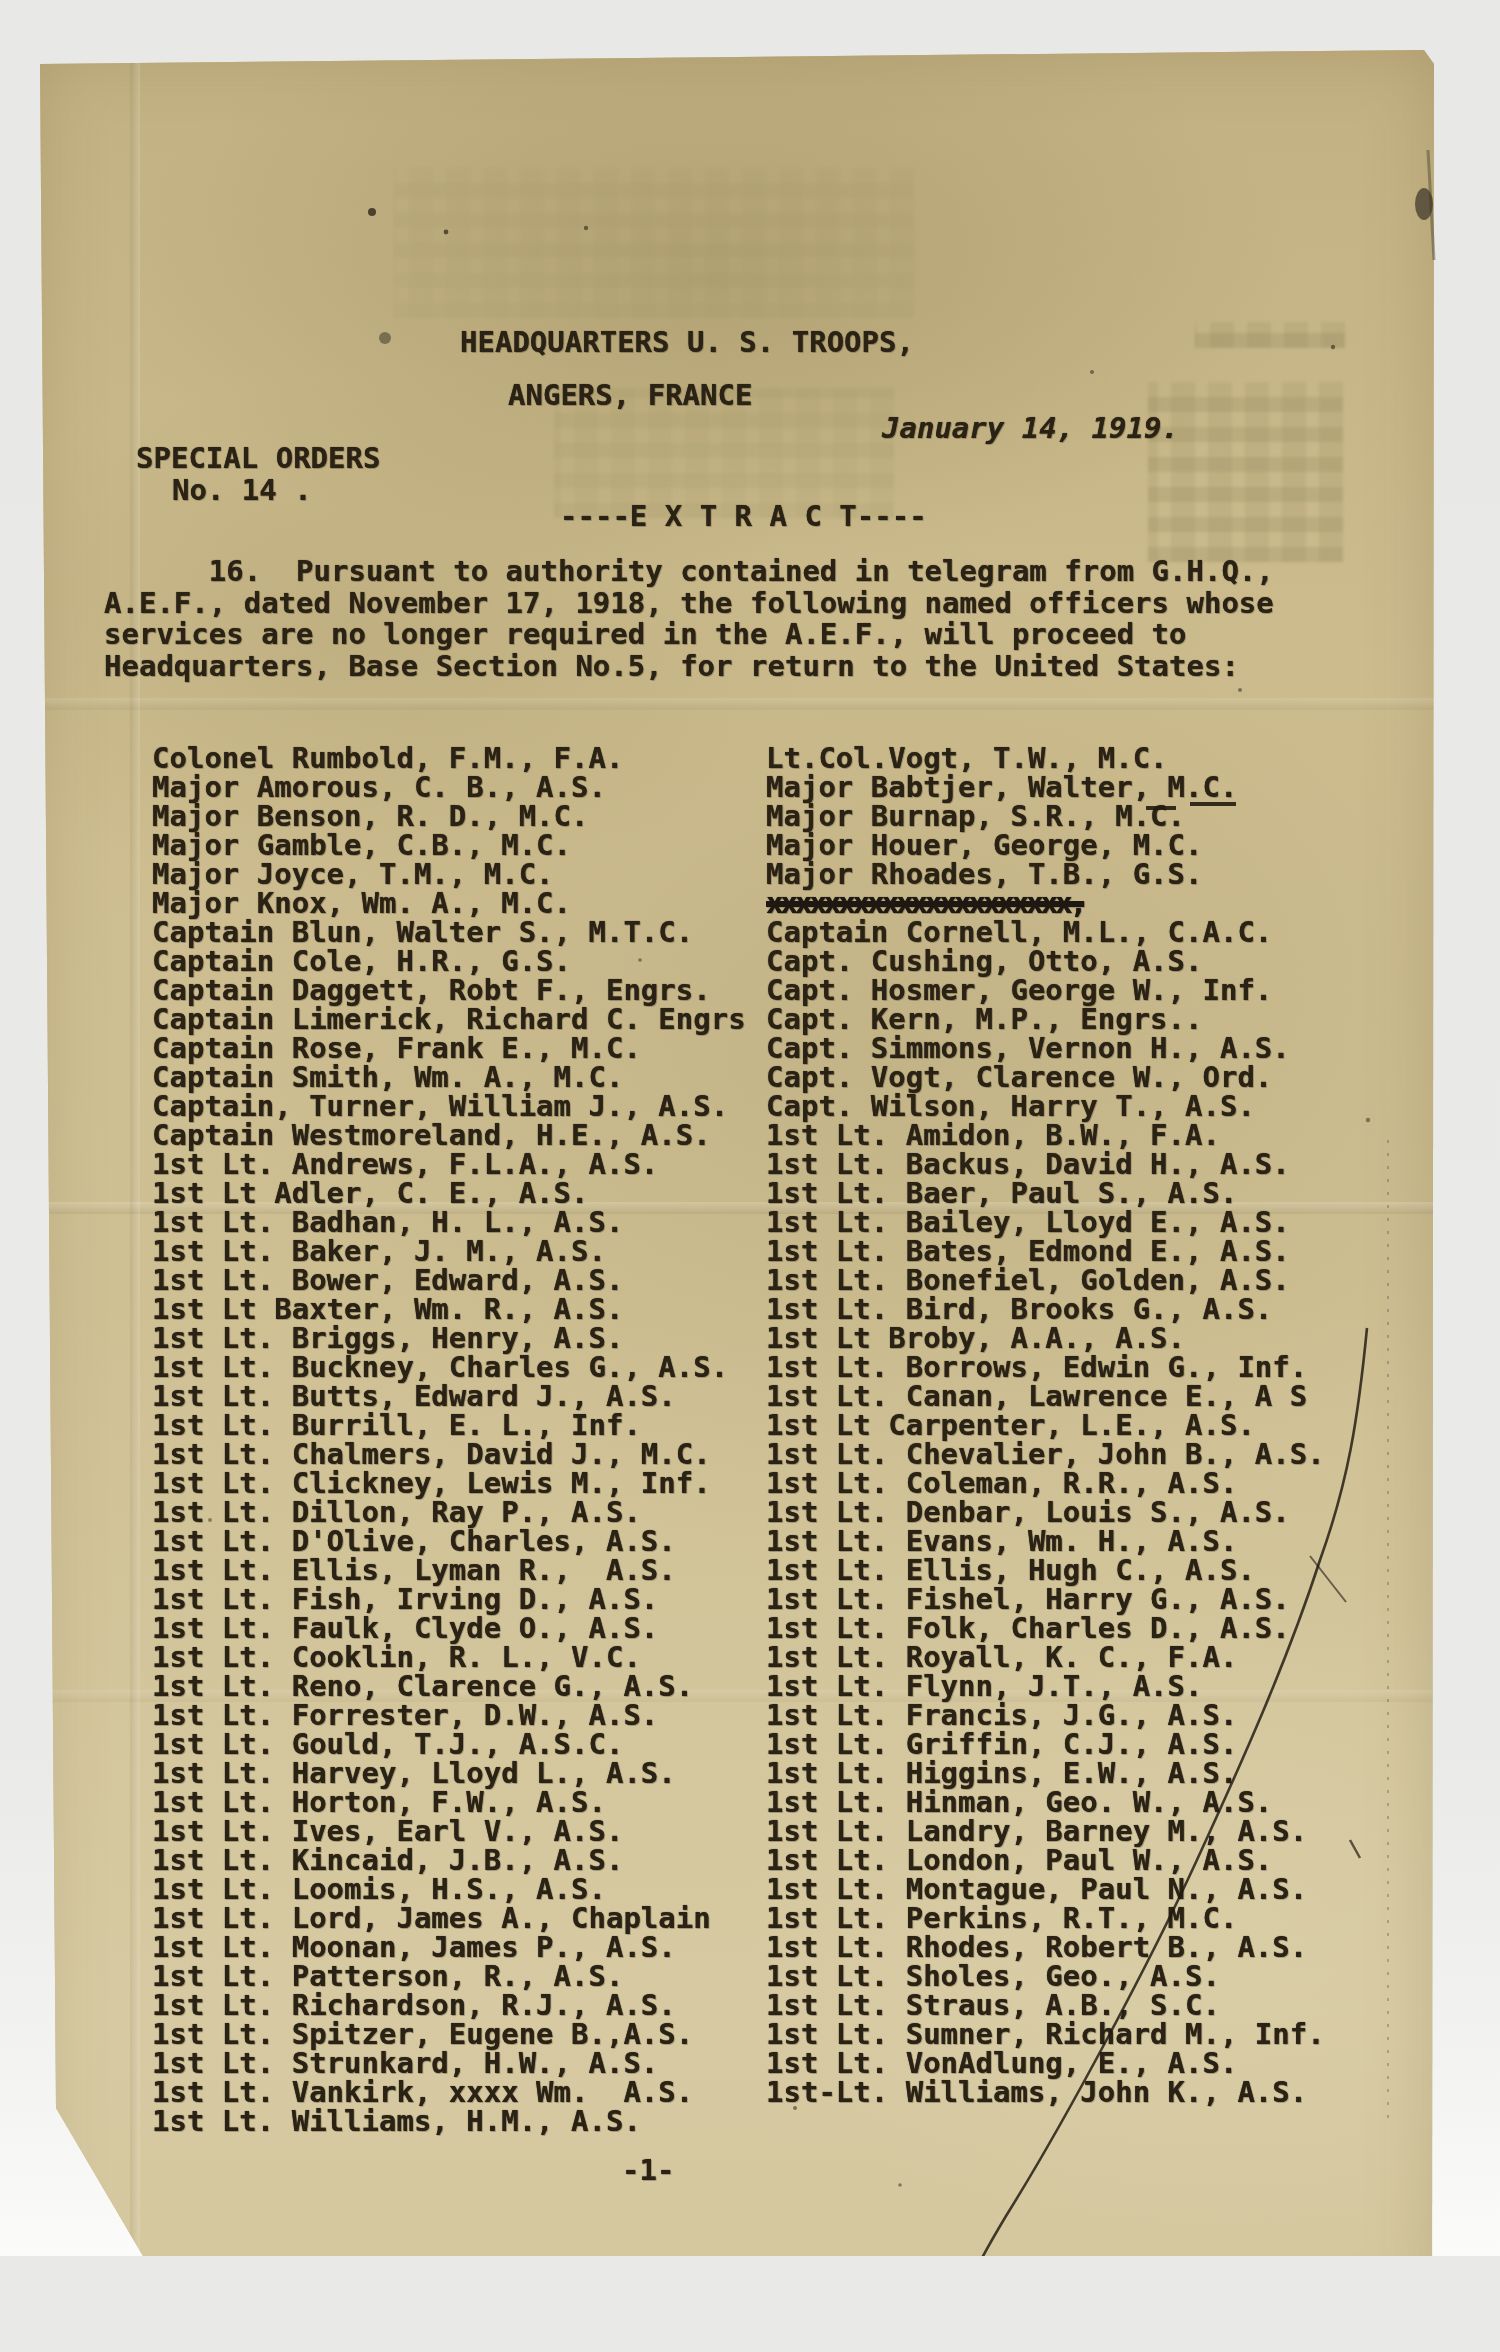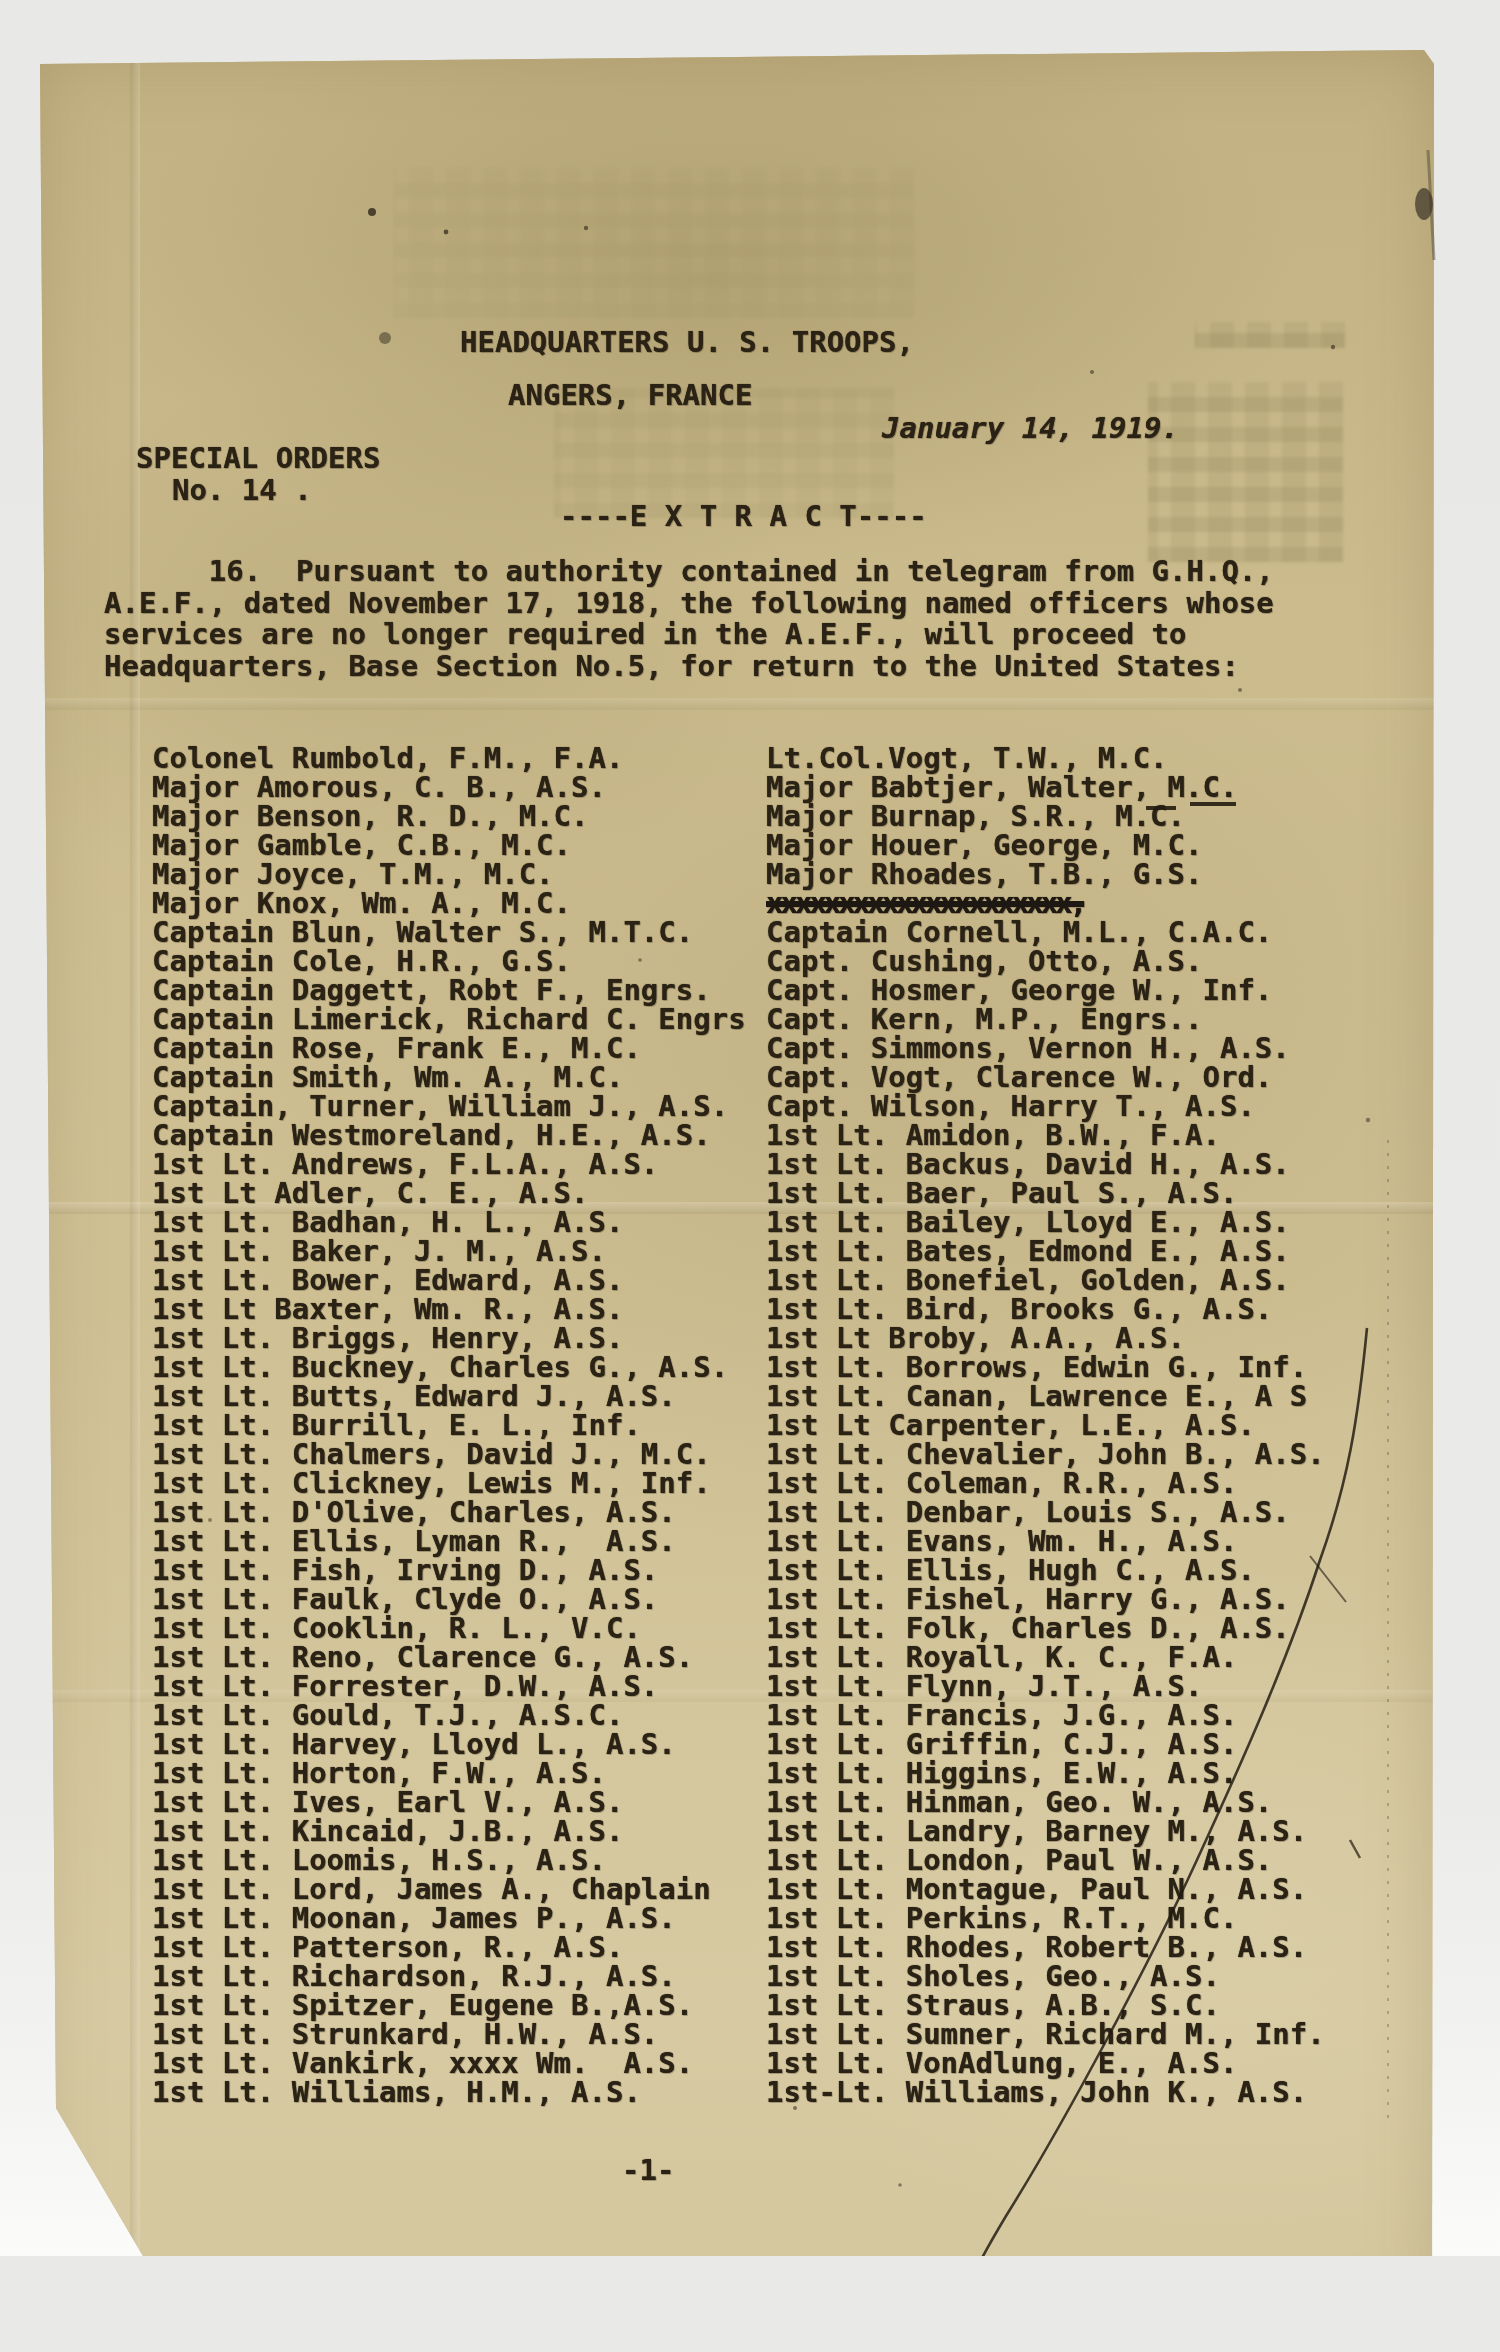--- a/index.html
+++ b/index.html
@@ -97,20 +97,21 @@
       <div class="row">1st Lt. Badhan, H. L., A.S.</div>
       <div class="row">1st Lt. Baker, J. M., A.S.</div>
       <div class="row">1st Lt. Bower, Edward, A.S.</div>
       <div class="row">1st Lt Baxter, Wm. R., A.S.</div>
       <div class="row">1st Lt. Briggs, Henry, A.S.</div>
       <div class="row">1st Lt. Buckney, Charles G., A.S.</div>
       <div class="row">1st Lt. Butts, Edward J., A.S.</div>
       <div class="row">1st Lt. Burrill, E. L., Inf.</div>
       <div class="row">1st Lt. Chalmers, David J., M.C.</div>
       <div class="row">1st Lt. Clickney, Lewis M., Inf.</div>
+      <div class="row">1st Lt. Dillon, Ray P., A.S.</div>
       <div class="row">1st Lt. D'Olive, Charles, A.S.</div>
       <div class="row">1st Lt. Ellis, Lyman R.,  A.S.</div>
       <div class="row">1st Lt. Fish, Irving D., A.S.</div>
       <div class="row">1st Lt. Faulk, Clyde O., A.S.</div>
       <div class="row">1st Lt. Cooklin, R. L., V.C.</div>
       <div class="row">1st Lt. Reno, Clarence G., A.S.</div>
       <div class="row">1st Lt. Forrester, D.W., A.S.</div>
       <div class="row">1st Lt. Gould, T.J., A.S.C.</div>
       <div class="row">1st Lt. Harvey, Lloyd L., A.S.</div>
       <div class="row">1st Lt. Horton, F.W., A.S.</div>

